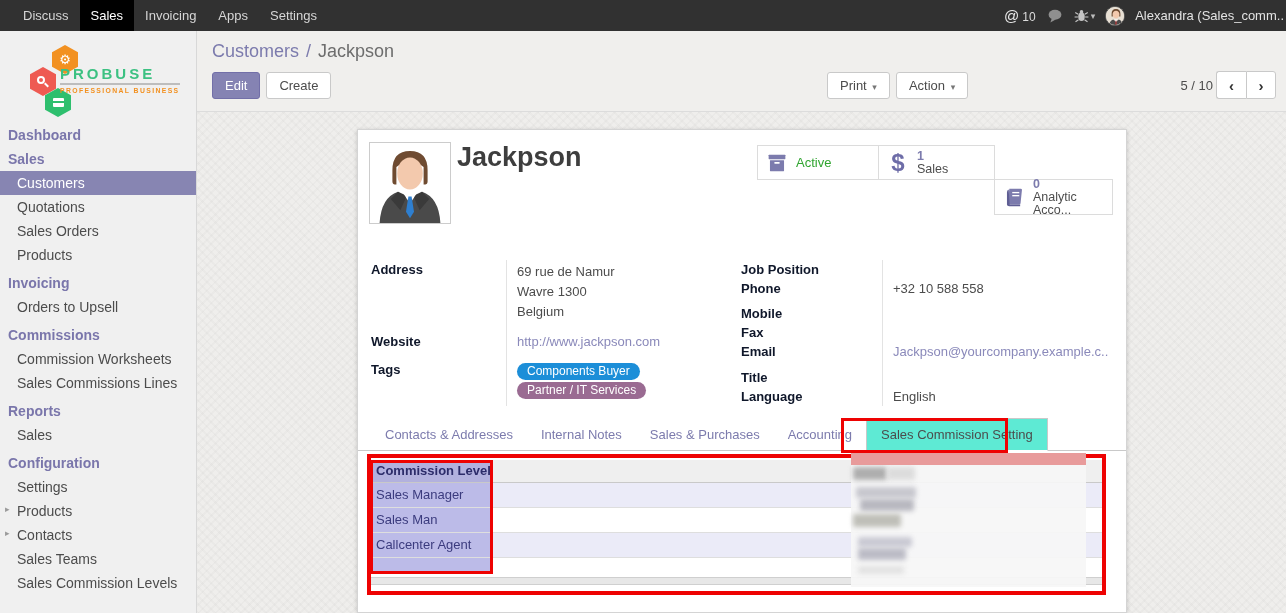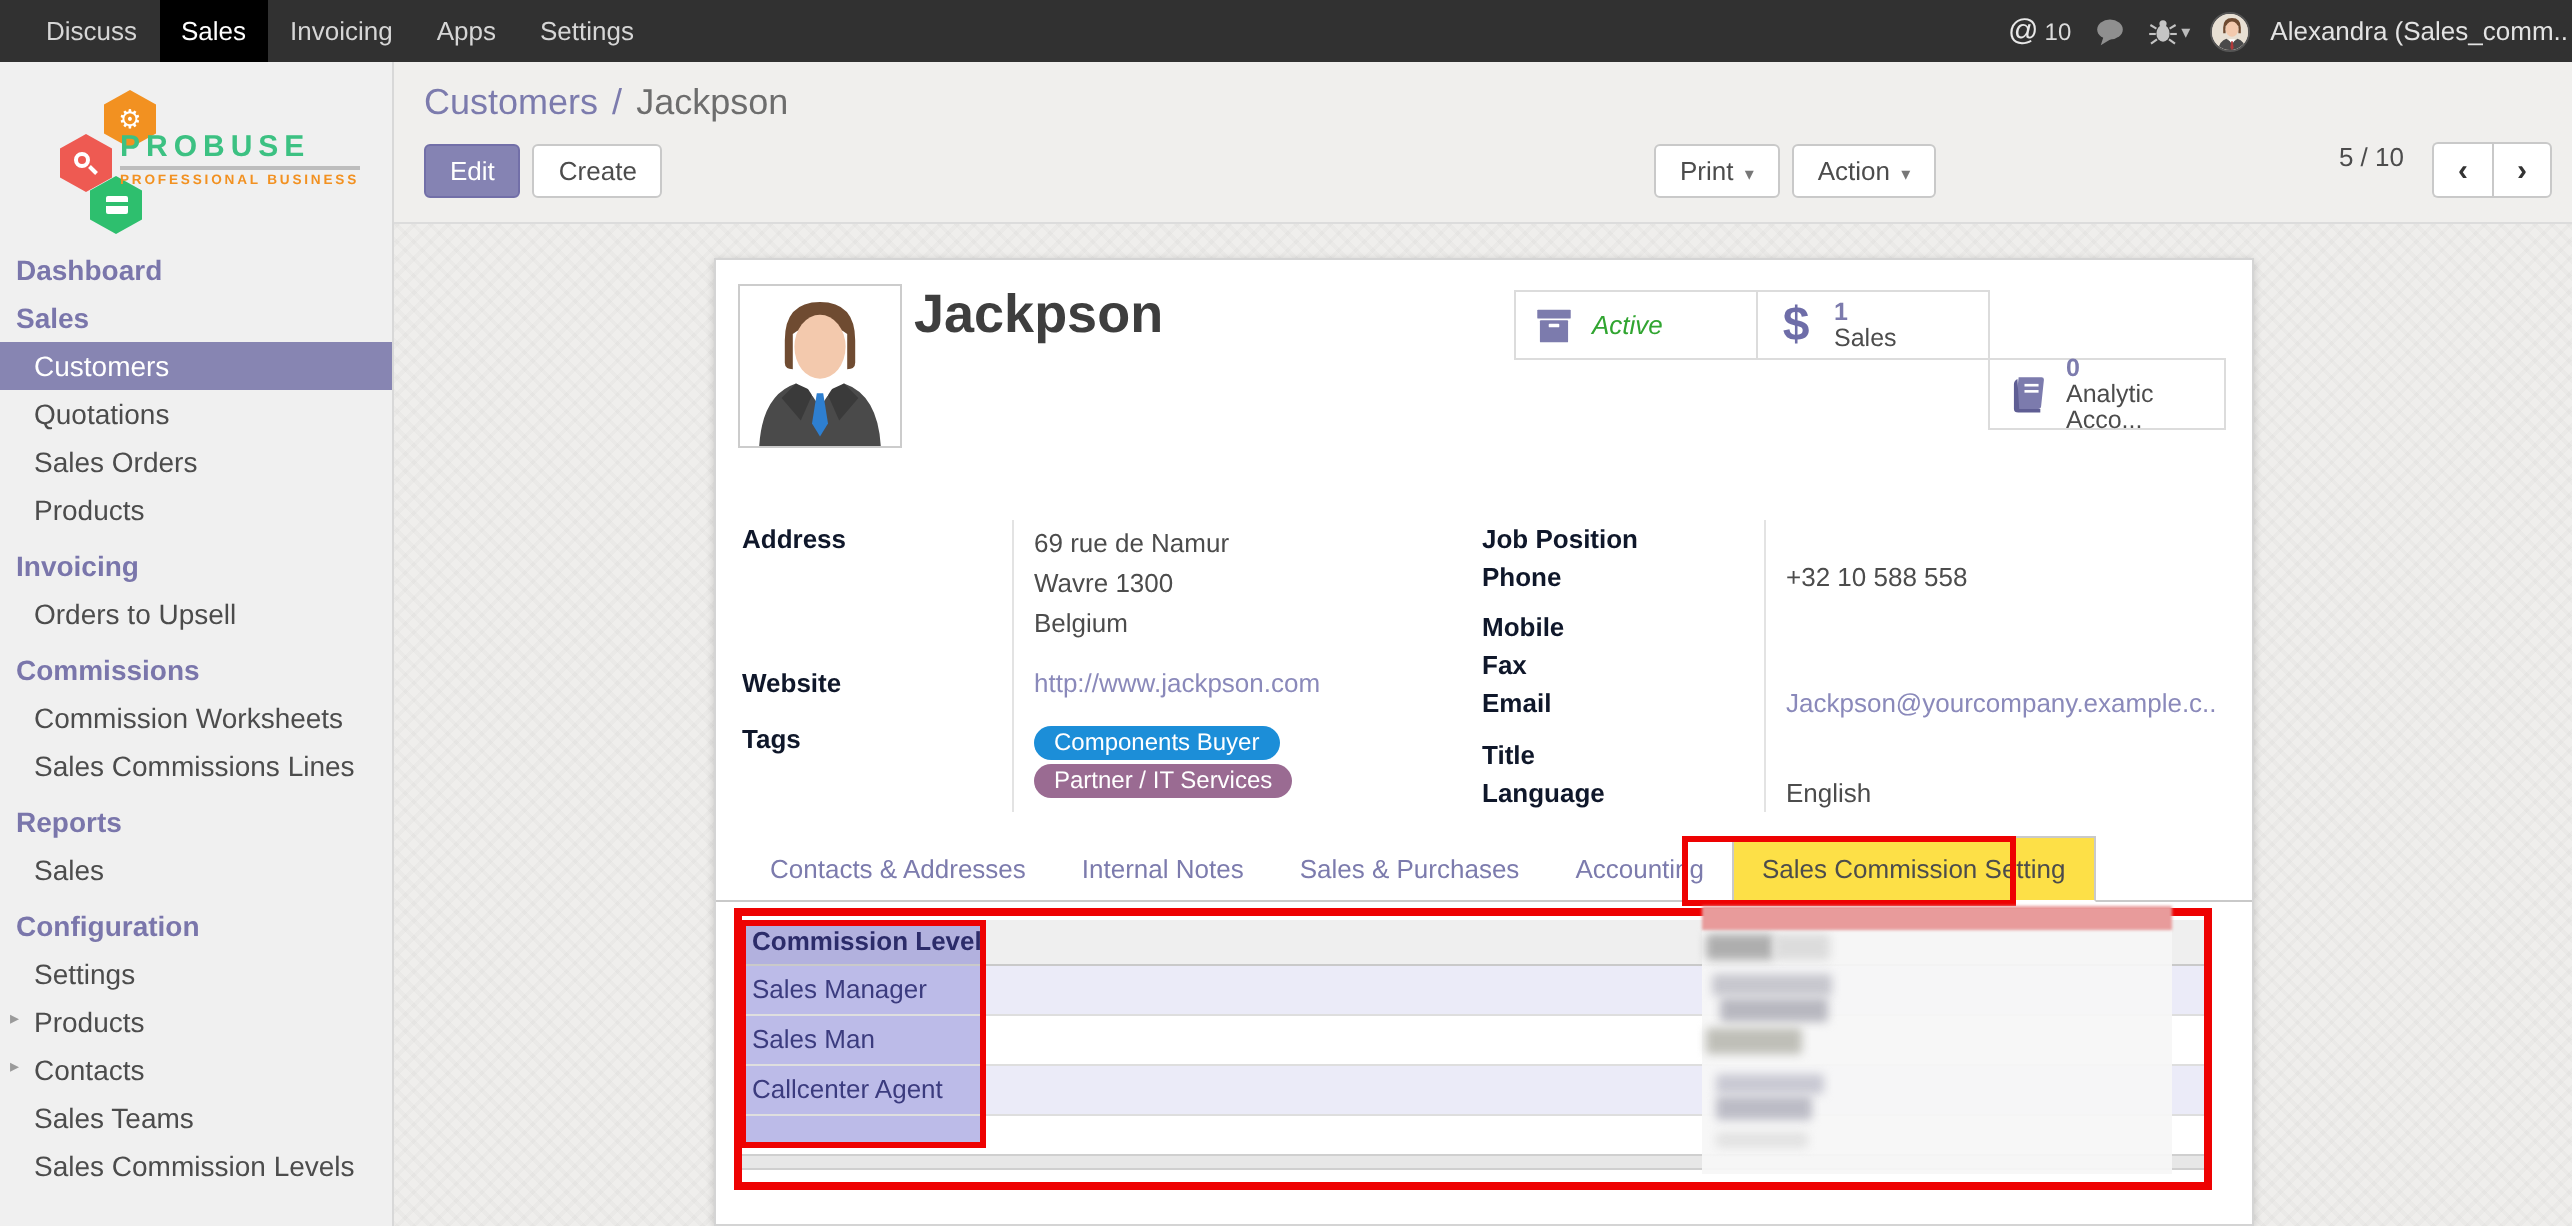--- a/index.html
+++ b/index.html
@@ -57,21 +57,21 @@
   .breadcrumb { font-size:18px; margin-bottom:9px; }
   .bc-link { color:#7c7bad; cursor:pointer; }
   .bc-sep { color:#7c7bad; margin:0 2px; }
   .bc-current { color:#6d6d6d; }
   .cp-row { display:flex; align-items:center; padding-right:10px; }
   .btn { font-family:inherit; font-size:13px; padding:5px 12px; border:1px solid #c9c9c9;
     background:#fff; color:#4c4c4c; border-radius:3px; cursor:pointer; }
   .btn-primary { background:#8583b3; border-color:#726fa8; color:#fff; }
   .cp-left { display:flex; gap:6px; }
   .cp-center { position:absolute; left:630px; display:flex; gap:6px; }
-  .cp-right { margin-left:auto; display:flex; gap:14px; }
+  .cp-right { margin-left:auto; display:flex; align-items:center; gap:3px; }
   .pager-text { font-size:13px; color:#4c4c4c; }
   .pager-btns { display:flex; }
   .pager-btn { width:30px; height:28px; border:1px solid #c9c9c9; background:#fff; color:#333;
     font-size:15px; font-weight:bold; cursor:pointer; font-family:inherit; }
   .pager-btn.prev { border-radius:3px 0 0 3px; border-right:none; }
   .pager-btn.next { border-radius:0 3px 3px 0; }
 
   
   .content { flex:1; background:#efeeec;
     background-image:
@@ -89,41 +89,41 @@
   .stat-group { position:absolute; right:13px; top:15px; display:grid;
     grid-template-columns:122px 116px 118px; grid-auto-rows:35px; }
   .stat-btn { border:1px solid #dcdcdc; background:#fff; display:flex; align-items:center;
     gap:8px; padding:0 8px; cursor:pointer; font-family:inherit; margin-left:-1px; margin-top:-1px; }
   .stat-btn.r1c1 { margin-left:0; margin-top:0; }
   .stat-btn.r1 { margin-top:0; }
   .stat-filler { grid-column:1 / span 2; }
   .stat-text { display:flex; flex-direction:column; line-height:13px; font-size:12.5px; text-align:left; }
   .stat-value { color:#7c7bad; font-weight:bold; }
   .stat-label { color:#4c4c4c; }
-  .stat-label-green { color:#31a531; font-size:13px;font-style:italic; }
+  .stat-label-green { color:#31a531; font-size:13px; }
   .stat-icon { width:22px; height:22px; display:flex; align-items:center; justify-content:center; flex:0 0 auto; }
   .dollar-glyph { font-size:24px; color:#6e6da8; font-weight:bold; }
 
   
   .groups { position:absolute; left:13px; top:130px; right:13px; display:grid;
     grid-template-columns:360px 1fr; column-gap:10px; font-size:13px; }
   .g-table { display:grid; grid-template-columns:135px 1fr; }
   .g-table.right { grid-template-columns:141px 1fr; }
   .g-label { font-weight:bold; color:#0f172a; padding:2px 0; }
   .g-value { border-left:1px solid #e3e3e3; padding:2px 0 2px 10px; color:#4c4c4c; min-height:18px; }
   .addr-line { line-height:20px; }
   .link { color:#8a89ba; cursor:pointer; text-decoration:none; display:inline-block; }
   .tag { display:inline-block; color:#fff; font-size:12px; padding:1px 10px 2px;
     border-radius:10px; margin:1px 0; cursor:pointer; }
 
   
   .tabs { position:absolute; left:0; right:0; top:288px; height:33px; display:flex;
     align-items:center; padding-left:13px; border-bottom:1px solid #c9c9c9; font-size:13px; }
   .tab { padding:8px 14px; color:#7c7bad; cursor:pointer; }
-  .tab.active { background:#fde047; border:1px solid #c9c9c9; border-bottom:1px solid #fff;
+  .tab.active { background:#5eead4; border:1px solid #c9c9c9; border-bottom:1px solid #fff;
     color:#4c4c4c; margin-bottom:-1px; }
 
   
   .table-wrap { position:absolute; left:13px; top:330px; width:735px; }
   table.comm { border-collapse:collapse; width:735px; font-size:13px; table-layout:fixed; }
   table.comm th, table.comm td { padding:0 0 0 5px; }
   col.c-lvl { width:120px; }
   .comm thead tr { height:22px; border-bottom:1px solid #c9c9c9; }
   .comm thead th { text-align:left; background:#efefef; }
   .comm thead th.lvl { background:#b2b1de; color:#2c2c6a; font-weight:bold; }

